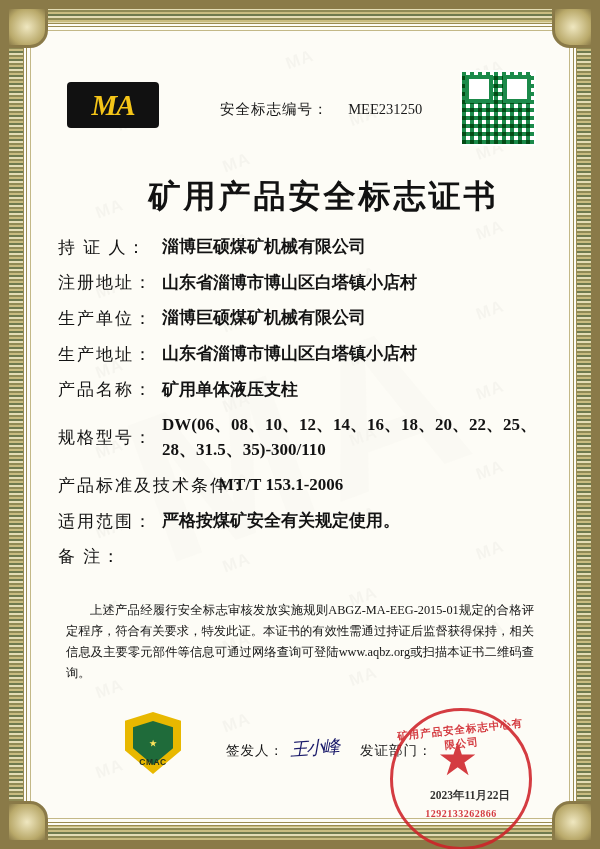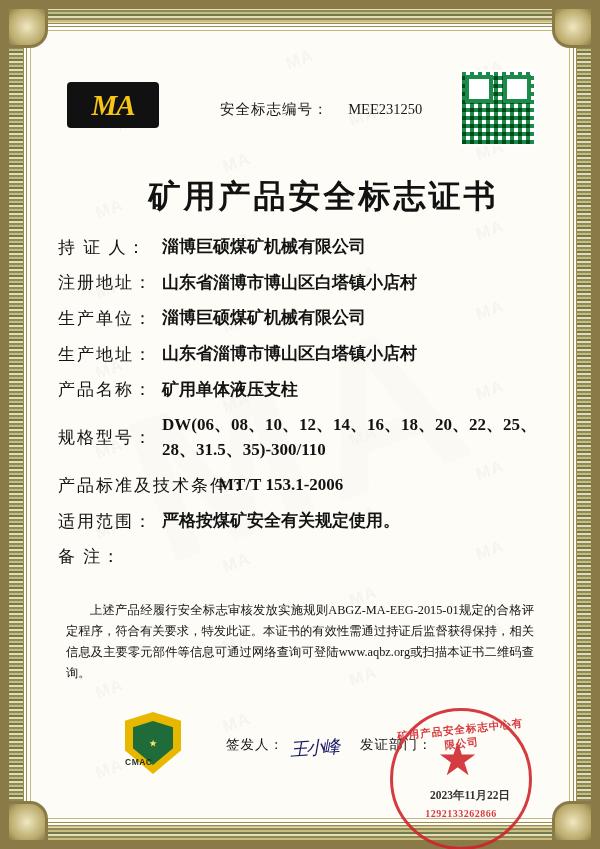--- a/index.html
+++ b/index.html
@@ -236,31 +236,31 @@
   }
   .cmac-inner {
     width: 40px; height: 44px;
     background: #1f6b3a;
     clip-path: polygon(50% 0%, 100% 14%, 100% 62%, 50% 100%, 0% 62%, 0% 14%);
     display:flex; align-items:center; justify-content:center;
     color:#ffe45c; font-size:8px; font-weight:bold;
   }
   .cmac-text {
     position:absolute; left:0; bottom:7px; width:56px;
-    font-size:8.5px; font-weight:bold; color:#1f2f1f;
+    text-align:center; font-size:8.5px; font-weight:bold; color:#1f2f1f;
     letter-spacing:.5px;
   }
 
   .sign-row {
     position: absolute;
     left: 196px; top: 706px;
     font-size: 13.5px;
     color: #141414;
     display: flex;
-    align-items: flex-start;
+    align-items: flex-end;
     font-family: "Liberation Serif", serif;
   }
   .sign-row .s-label { letter-spacing: 1px; }
   .signature {
     margin-left: 6px;
     font-family: "Liberation Serif", serif;
     font-style: italic;
     font-size: 18px;
     color: #1a1a6a;
     transform: rotate(-4deg);

